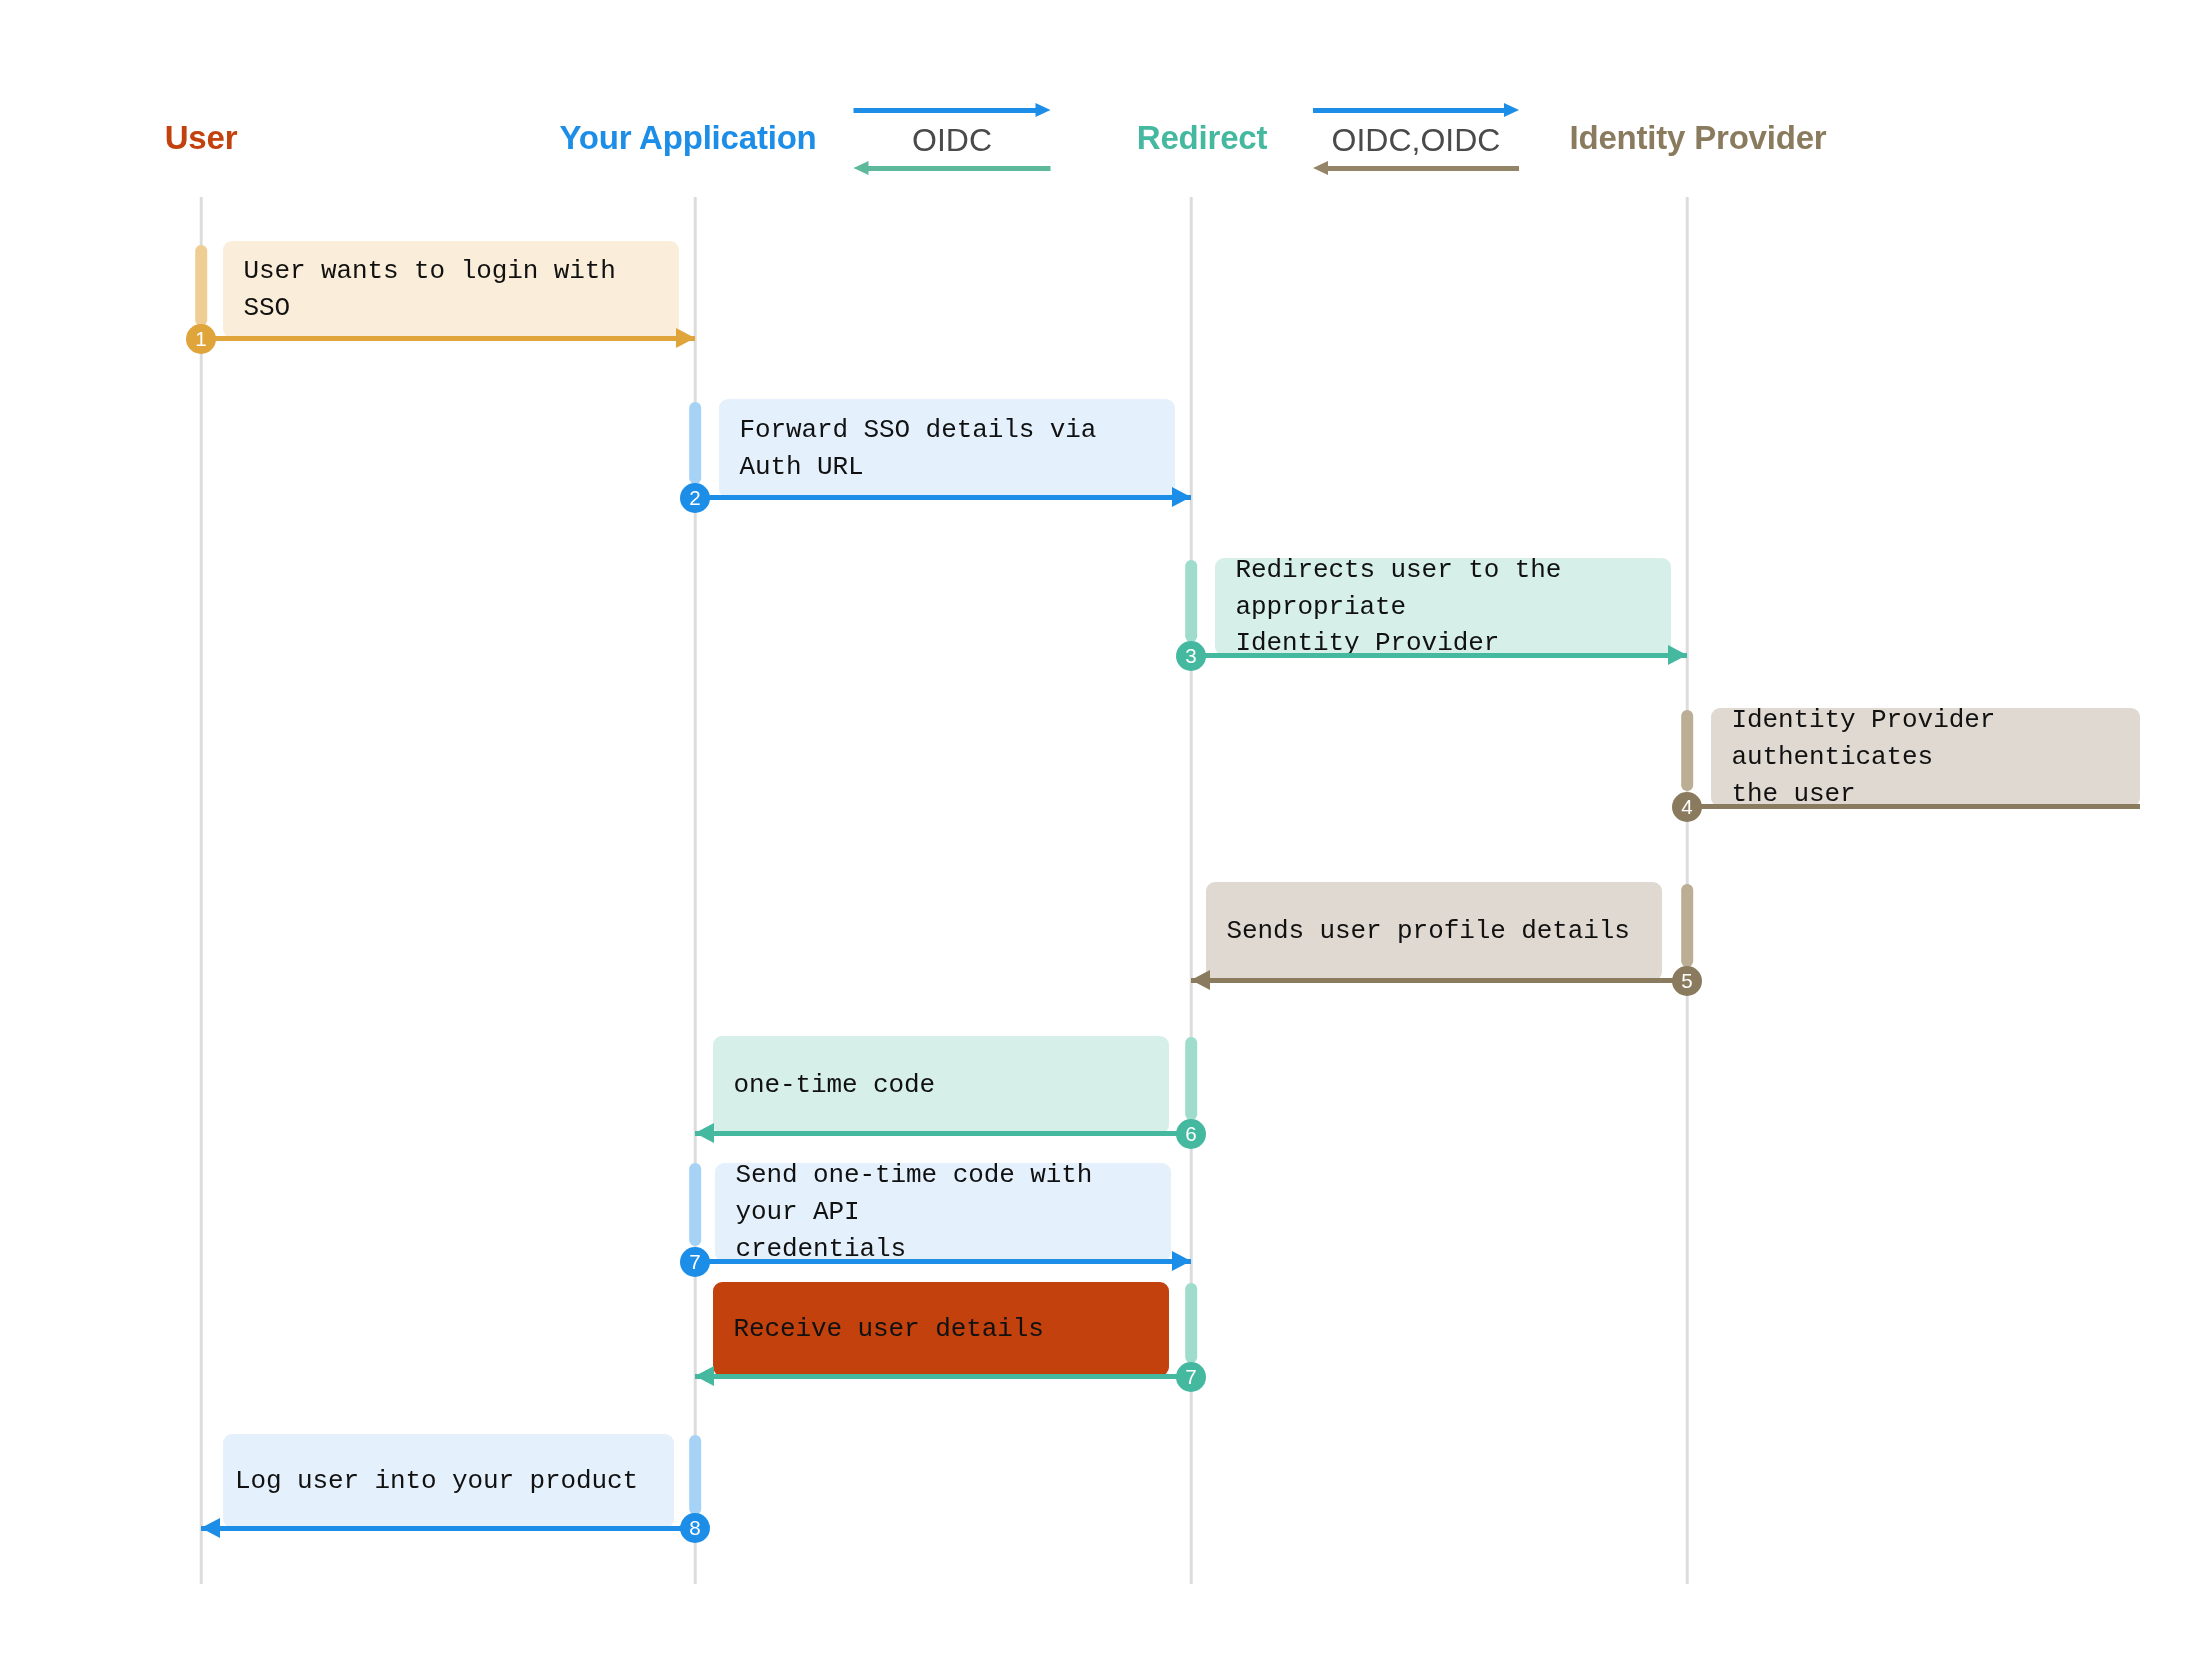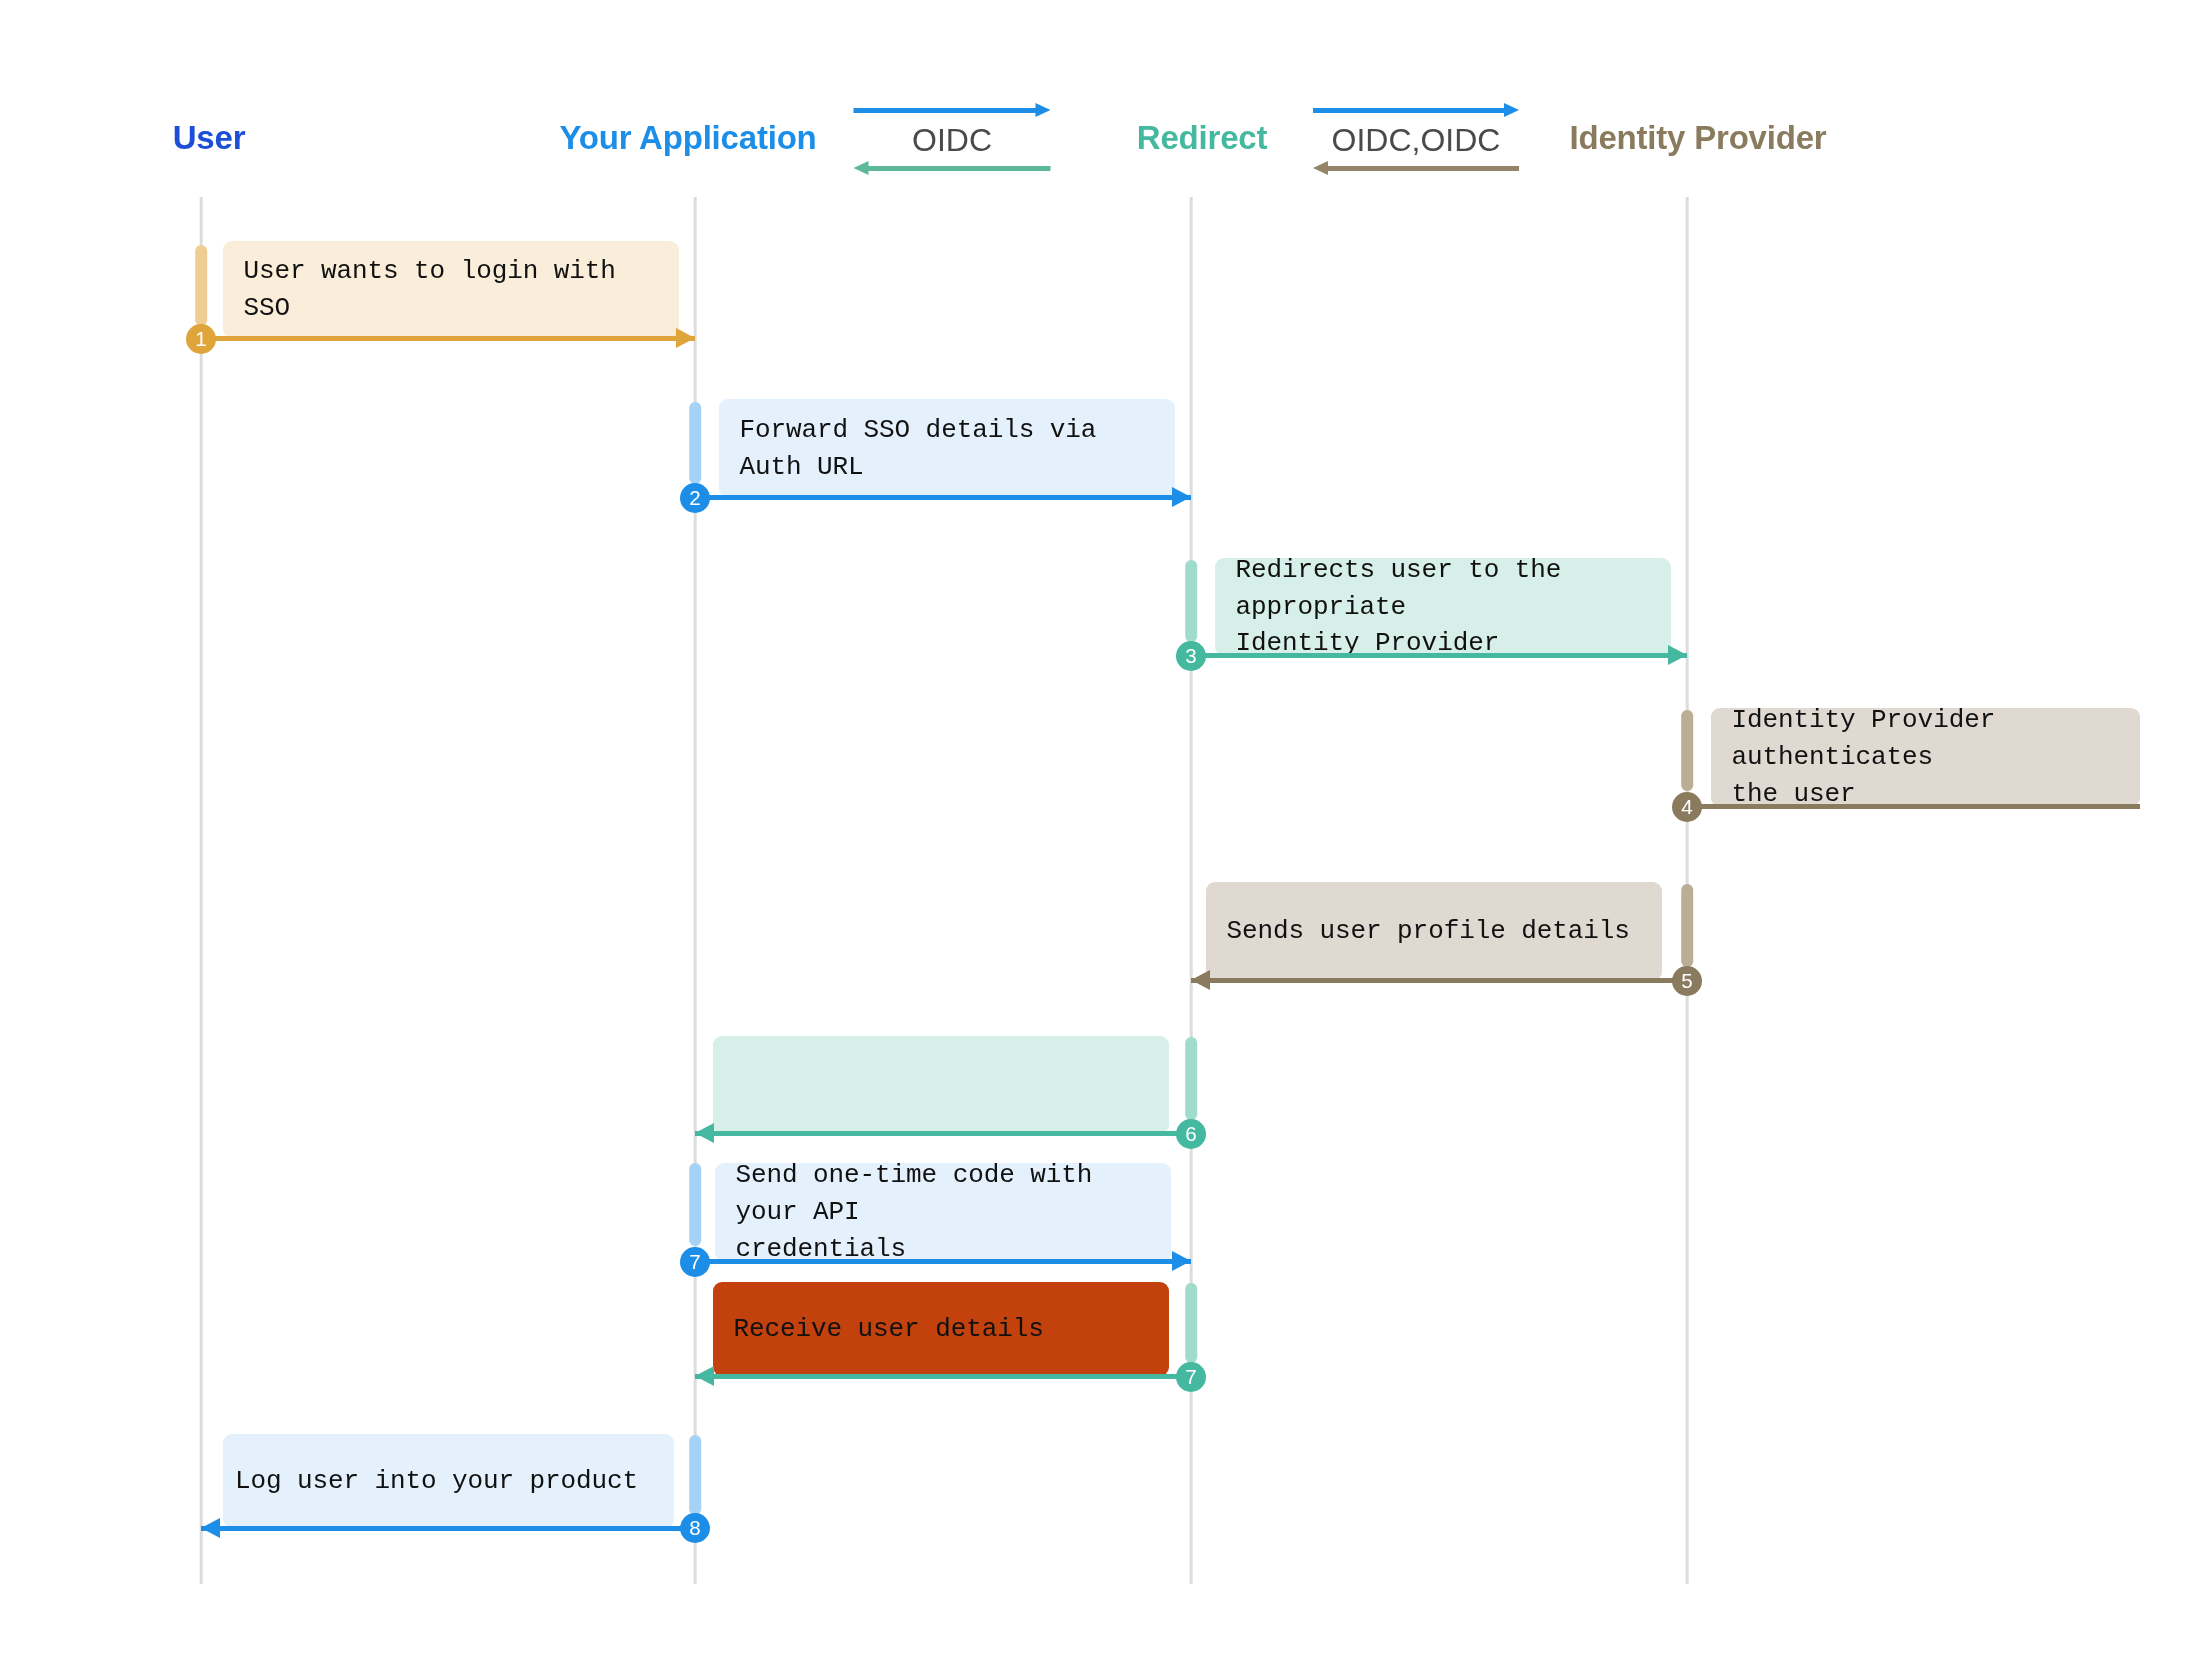--- a/index.html
+++ b/index.html
@@ -132,21 +132,21 @@
 </head>
 <body>
 
 <div id="stage">
 
   <div class="lifeline" style="left:201px;  top:197px; height:1387px;"></div>
   <div class="lifeline" style="left:695px; top:197px; height:1387px;"></div>
   <div class="lifeline" style="left:1191px; top:197px; height:1387px;"></div>
   <div class="lifeline" style="left:1687px; top:197px; height:1387px;"></div>
 
-  <div class="participant-label" style="left:201px; top:121px; color:#1d4ed8;margin-left:8px;">User</div>
+  <div class="participant-label" style="left:201px; top:121px; color:#c2410c;">User</div>
   <div class="participant-label" style="left:688px; top:121px; color:#1C8EE8;">Your Application</div>
   <div class="participant-label" style="left:1202px; top:121px; color:#45B8A0;">Redirect</div>
   <div class="participant-label" style="left:1698px; top:121px; color:#8A7B5E;">Identity Provider</div>
 
   <div class="proto-group" style="left:952px; top:103px; width:197px;">
     <div class="proto-arrow right">
       <div class="shaft" style="background:#1C8EE8;"></div>
       <div class="head" style="border-left-color:#1C8EE8;"></div>
     </div>
     <div class="proto-label">OIDC</div>
@@ -205,20 +205,21 @@
       <div class="activation" style="left: 1687px; top: 884px; height: 83px; background: rgb(187, 174, 148);"></div>
       <div class="note" style="left: 1206px; width: 456px; top: 882px; height: 99px; background: rgb(224, 217, 209);">
         <div class="note-text">Sends user profile details</div>
       </div>
       <div class="msg-line" style="left: 1191px; width: 496px; top: 978px; background: rgb(138, 123, 94);"></div>
       <div class="msg-head left" style="top: 970px; left: 1191px; border-right-color: rgb(138, 123, 94);"></div>
       <div class="badge" style="left: 1687px; top: 981px; background: rgb(138, 123, 94);">5</div>
       <div class="activation" style="left: 1191px; top: 1037px; height: 83px; background: rgb(159, 220, 204);"></div>
       <div class="note" style="left: 713px; width: 456px; top: 1036px; height: 98px; background: rgb(214, 239, 232);">
         <div class="note-text">
+          <div>one-time code</div>
         </div>
       </div>
       <div class="msg-line" style="left: 695px; width: 496px; top: 1131px; background: rgb(69, 184, 160);"></div>
       <div class="msg-head left" style="top: 1123px; left: 695px; border-right-color: rgb(69, 184, 160);"></div>
       <div class="badge" style="left: 1191px; top: 1134px; background: rgb(69, 184, 160);">6</div>
       <div class="activation" style="left: 695px; top: 1163px; height: 83px; background: rgb(166, 211, 245);"></div>
       <div class="note" style="left: 715px; width: 456px; top: 1163px; height: 99px; background: rgb(228, 241, 252);">
         <div class="note-text">
           <div>Send one-time code with your API</div>
           <div>credentials</div>

